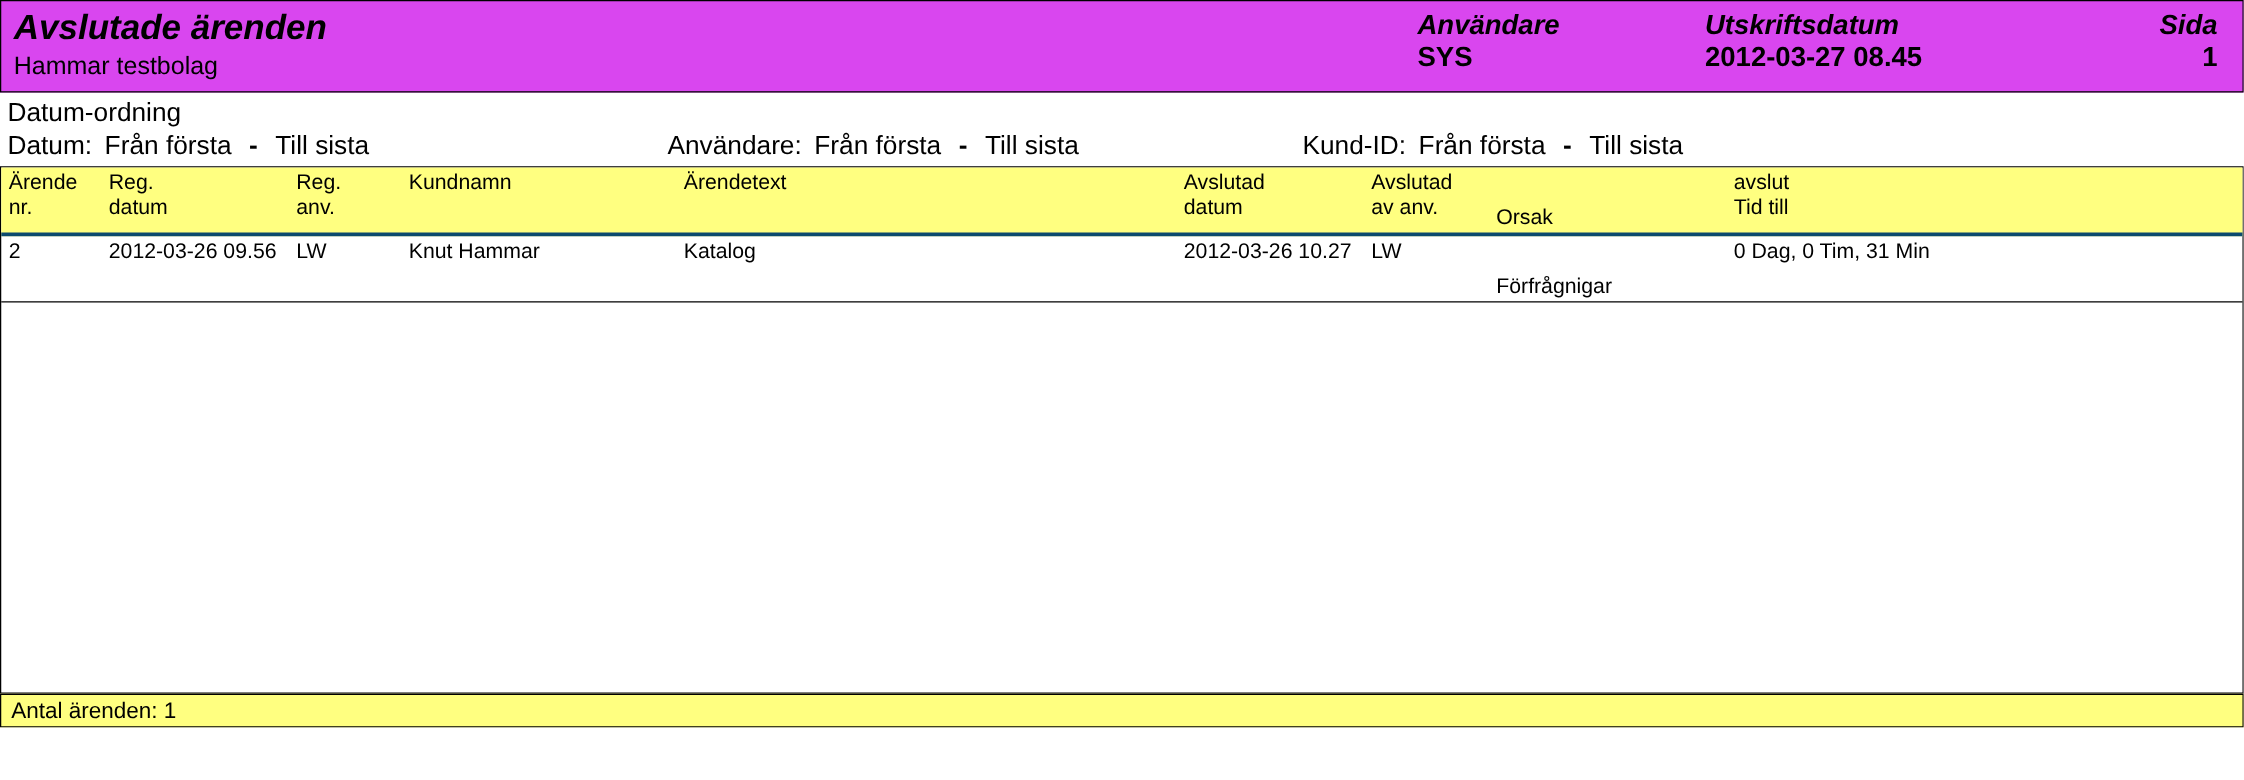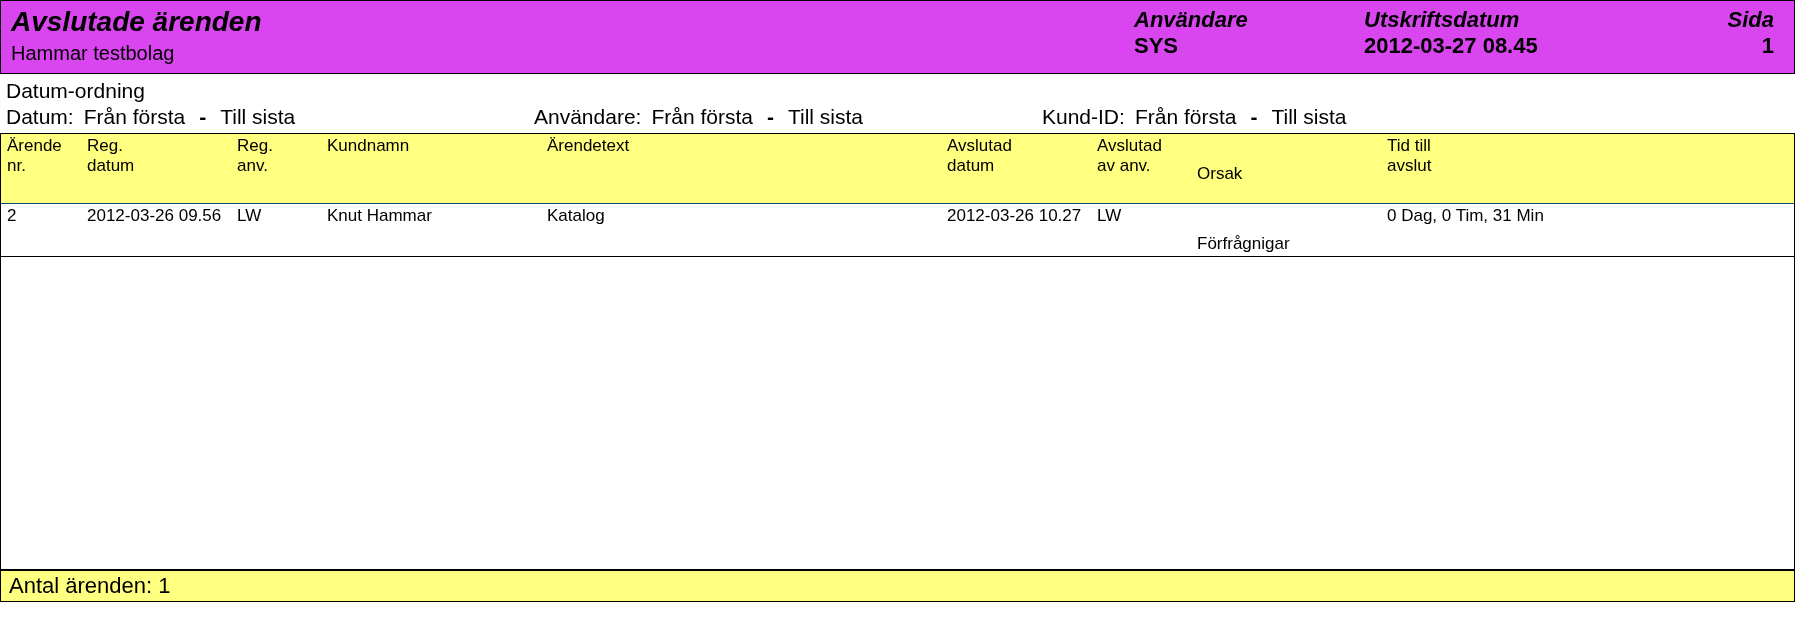--- a/index.html
+++ b/index.html
@@ -61,25 +61,25 @@
   .sep { padding: 0 4px; font-weight: bold; }
   .g1 { width: 520px; }
   .g2 { width: 500px; }
   .g3 { width: 500px; }
   .table-area {
     border: 1px solid #000;
     margin-top: 2px;
   }
   .thead {
     background: #ffff80;
-    border-bottom: 1px solid #0c4a6e;
+    border-bottom: 3px solid #0c4a6e;
     display: flex;
     font-size: 17px;
     line-height: 1.15;
-    padding: 2px 0 19px 0;
+    padding: 2px 0 2px 0;
   }
   .th, .td {
     padding: 0 6px;
   }
   .c-nr     { width: 80px; }
   .c-regd   { width: 150px; }
   .c-reganv { width: 90px; }
   .c-kund   { width: 220px; }
   .c-text   { width: 400px; }
   .c-avsd   { width: 150px; }
@@ -92,21 +92,21 @@
   .trow {
     display: flex;
     font-size: 17px;
     border-bottom: 1px solid #000;
     padding: 2px 0;
   }
   .footer {
     background: #ffff80;
     border: 1px solid #000;
     border-top: 1px solid #000;
-    font-size: 22px;
+    font-size: 18px;
     padding: 2px 8px;
   }
 </style>
 </head>
 <body>
 
 <div class="header">
   <div class="header-left">
     <div class="header-title">Avslutade ärenden</div>
     <div class="header-subtitle">Hammar testbolag</div>
@@ -177,22 +177,22 @@
     </div>
     <div class="th c-avsanv">
       <div>Avslutad</div>
       <div>av anv.</div>
     </div>
     <div class="th c-orsak">
       <div></div>
       <div>Orsak</div>
     </div>
     <div class="th c-tid">
+      <div>avslut</div>
       <div>Tid till</div>
-      <div>avslut</div>
     </div>
   </div>
   <div class="tbody">
     <div class="trow">
       <div class="td c-nr">2</div>
       <div class="td c-regd">2012-03-26 09.56</div>
       <div class="td c-reganv">LW</div>
       <div class="td c-kund">Knut Hammar</div>
       <div class="td c-text">Katalog</div>
       <div class="td c-avsd">2012-03-26 10.27</div>

